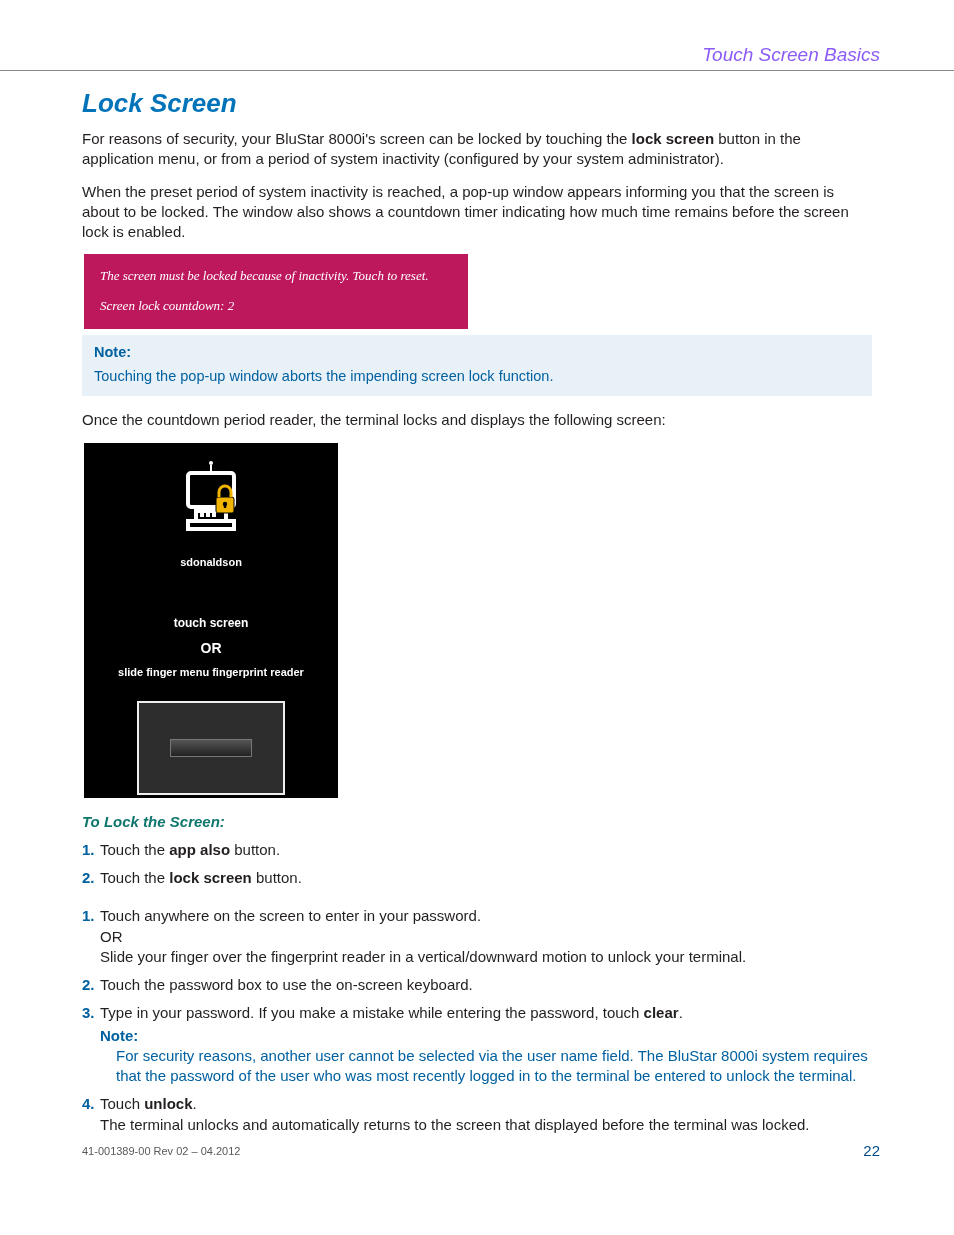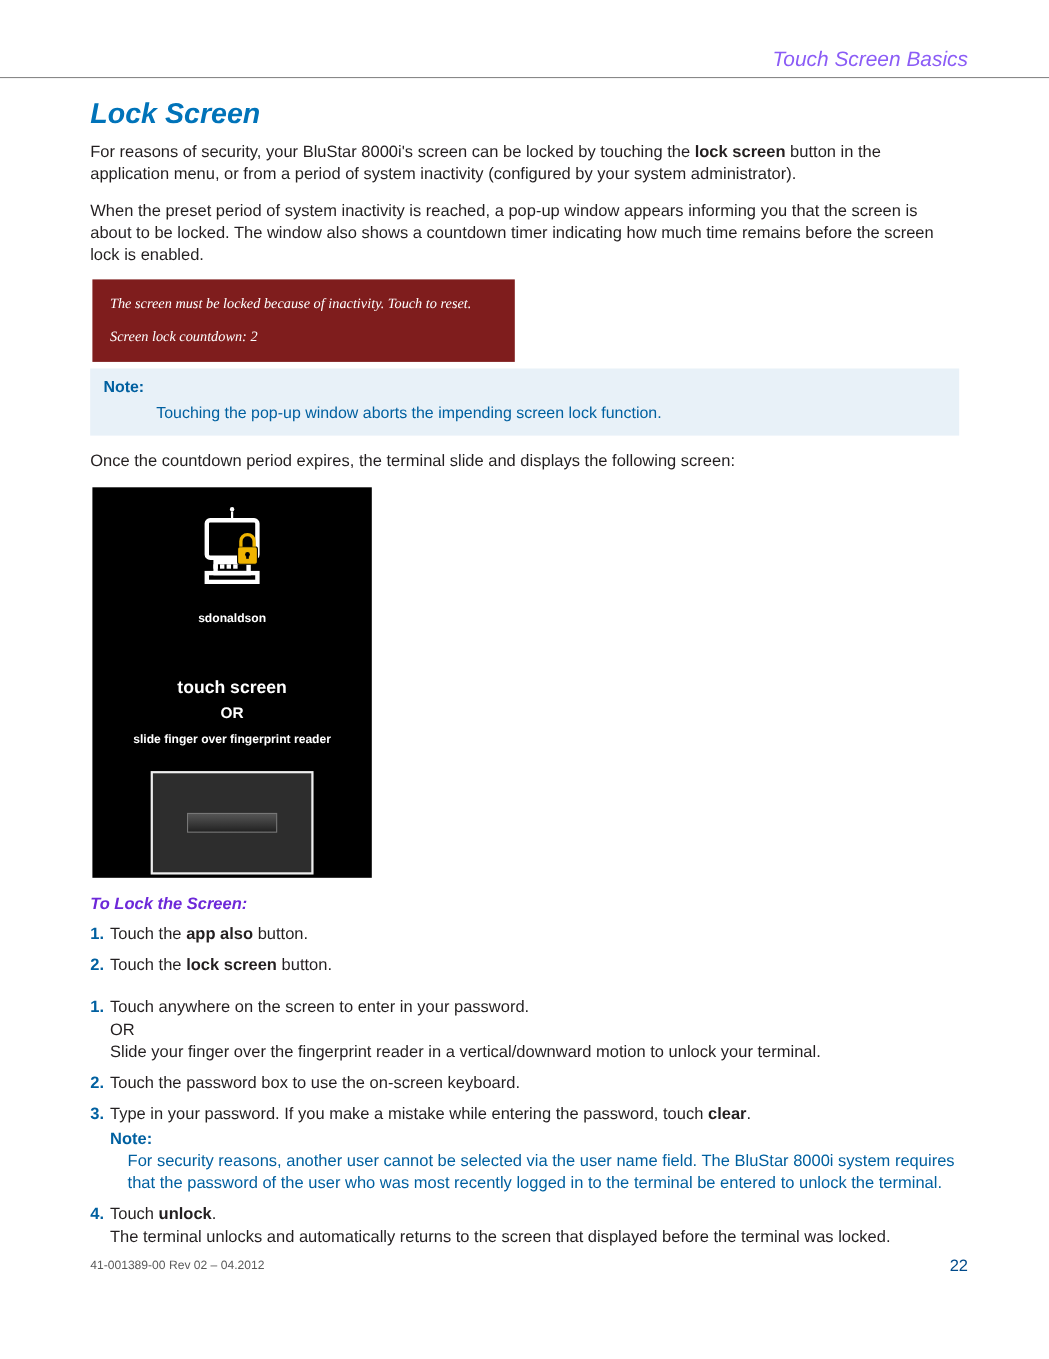--- a/index.html
+++ b/index.html
@@ -3,34 +3,34 @@
 <meta charset="utf-8">
 <style>
   html, body { margin:0; padding:0; background:#fff; }
   body { width:954px; height:1235px; position:relative; font-family:"Segoe UI","Myriad Pro",Arial,sans-serif; color:#231f20; font-size:15px; line-height:1.35; }
   .header-right { position:absolute; top:42px; right:74px; font-style:italic; color:#8b5cf6; font-size:19px; }
   .rule { position:absolute; top:70px; left:0; right:0; border-top:1px solid #888; }
   .page { position:absolute; top:86px; left:82px; width:790px; }
   h1 { margin:0 0 8px 0; font-size:26px; font-weight:700; font-style:italic; color:#0073b9; }
   p { margin:0 0 12px 0; }
   .bold { font-weight:700; }
-  .popup { background:#7f1d1d; color:#fff; width:352px; padding:12px 16px 14px 16px; margin:2px 0 6px 2px; font-style:italic; font-family:Georgia,serif; font-size:13px; line-height:1.5; }
+  .popup { background:#be185d; color:#fff; width:352px; padding:12px 16px 14px 16px; margin:2px 0 6px 2px; font-style:italic; font-family:Georgia,serif; font-size:13px; line-height:1.5; }
   .popup .line2 { margin-top:10px; font-style:italic; }
   .note-box { background:#e8f1f8; color:#0060a0; padding:8px 12px 10px 12px; margin:0 0 14px 0; font-size:14.5px; }
   .note-box .note-label { font-weight:700; }
-  .note-box .note-body { margin-top:4px;margin-left:48px; }
+  .note-box .note-body { margin-top:4px; }
   .lock-screen { background:#000; width:254px; height:355px; margin:4px 0 14px 2px; position:relative; color:#fff; font-family:Arial,sans-serif; font-size:12px; text-align:center; }
   .lock-icon-wrap { position:absolute; top:16px; left:0; right:0; display:flex; justify-content:center; }
   .lock-user { position:absolute; top:112px; left:0; right:0; font-weight:700; font-size:11px; }
-  .lock-touch { position:absolute; top:172px; left:0; right:0; font-weight:700; font-size:16px; }
+  .lock-touch { position:absolute; top:172px; left:0; right:0; font-weight:700; font-size:12px; }
   .lock-or { position:absolute; top:196px; left:0; right:0; font-weight:700; font-size:14px; }
   .lock-slide { position:absolute; top:222px; left:0; right:0; font-weight:700; font-size:11px; line-height:1.3; padding:0 30px; }
   .fp-frame { position:absolute; top:258px; left:50%; transform:translateX(-50%); width:144px; height:90px; border:2px solid #eee; background:#2d2d2d; display:flex; align-items:center; justify-content:center; }
   .fp-slot { width:80px; height:16px; background:linear-gradient(#555,#222); border:1px solid #777; }
-  .subhead { font-weight:700; font-style:italic; color:#6d28d9; margin:14px 0 8px 0; font-size:15px; }
+  .subhead { font-weight:700; font-style:italic; color:#0f766e; margin:14px 0 8px 0; font-size:15px; }
   ol.steps { list-style:none; margin:0 0 18px 0; padding:0; }
   ol.steps > li { position:relative; padding-left:18px; margin:0 0 8px 0; font-size:15px; }
   ol.steps > li .num { position:absolute; left:0; top:0; font-weight:700; color:#0060a0; }
   .inline-note-label { font-weight:700; color:#0060a0; display:block; margin-top:2px; }
   .inline-note-body { color:#0060a0;margin-left:16px; }
   .step-extra { display:block; }
   .footer-left { position:absolute; left:82px; bottom:76px; font-size:11px; color:#595959; }
   .footer-right { position:absolute; right:74px; bottom:74px; font-size:15px; font-weight:400; color:#004a8a; }
 </style>
 </head>
@@ -50,21 +50,21 @@
   <div class="popup">
     <div>The screen must be locked because of inactivity. Touch to reset.</div>
     <div class="line2">Screen lock countdown: 2</div>
   </div>
 
   <div class="note-box">
     <div class="note-label">Note:</div>
     <div class="note-body">Touching the pop-up window aborts the impending screen lock function.</div>
   </div>
 
-  <p>Once the countdown period expires, the terminal slide and displays the following screen:</p>
+  <p>Once the countdown period reader, the terminal locks and displays the following screen:</p>
 
   <div class="lock-screen">
     <div class="lock-icon-wrap">
       <svg width="70" height="72" viewBox="0 0 70 72">
         <circle cx="35" cy="4" r="2" fill="#fff"></circle>
         <line x1="35" y1="6" x2="35" y2="14" stroke="#fff" stroke-width="2"></line>
         <rect x="12" y="14" width="46" height="34" rx="3" fill="none" stroke="#fff" stroke-width="4"></rect>
         <rect x="20" y="52" width="30" height="10" fill="none" stroke="#fff" stroke-width="4"></rect>
         <rect x="12" y="62" width="46" height="8" fill="none" stroke="#fff" stroke-width="4"></rect>
         <rect x="18" y="54" width="4" height="4" fill="#fff"></rect>
@@ -73,21 +73,21 @@
           <rect x="36" y="54" width="4" height="4" fill="#fff"></rect>
         <rect x="40" y="38" width="18" height="16" rx="2" fill="#f0b400" stroke="#000" stroke-width="1"></rect>
         <path d="M43 38 v-5 a6 6 0 0 1 12 0 v5" fill="none" stroke="#f0b400" stroke-width="3"></path>
         <circle cx="49" cy="45" r="2.2" fill="#000"></circle>
           <rect x="47.8" y="45" width="2.4" height="4" fill="#000"></rect>
       </svg>
     </div>
     <div class="lock-user">sdonaldson</div>
     <div class="lock-touch">touch screen</div>
     <div class="lock-or">OR</div>
-    <div class="lock-slide">slide finger over fingerprint reader</div>
+    <div class="lock-slide">slide finger menu fingerprint reader</div>
     <div class="fp-frame">
       <div class="fp-slot"></div>
     </div>
   </div>
 
   <div class="subhead">To Lock the Screen:</div>
   <ol class="steps">
     <li><span class="num">1.</span><span>Touch the </span><span class="bold">app also</span><span> button.</span></li>
     <li><span class="num">2.</span><span>Touch the </span><span class="bold">lock screen</span><span> button.</span></li>
   </ol>

